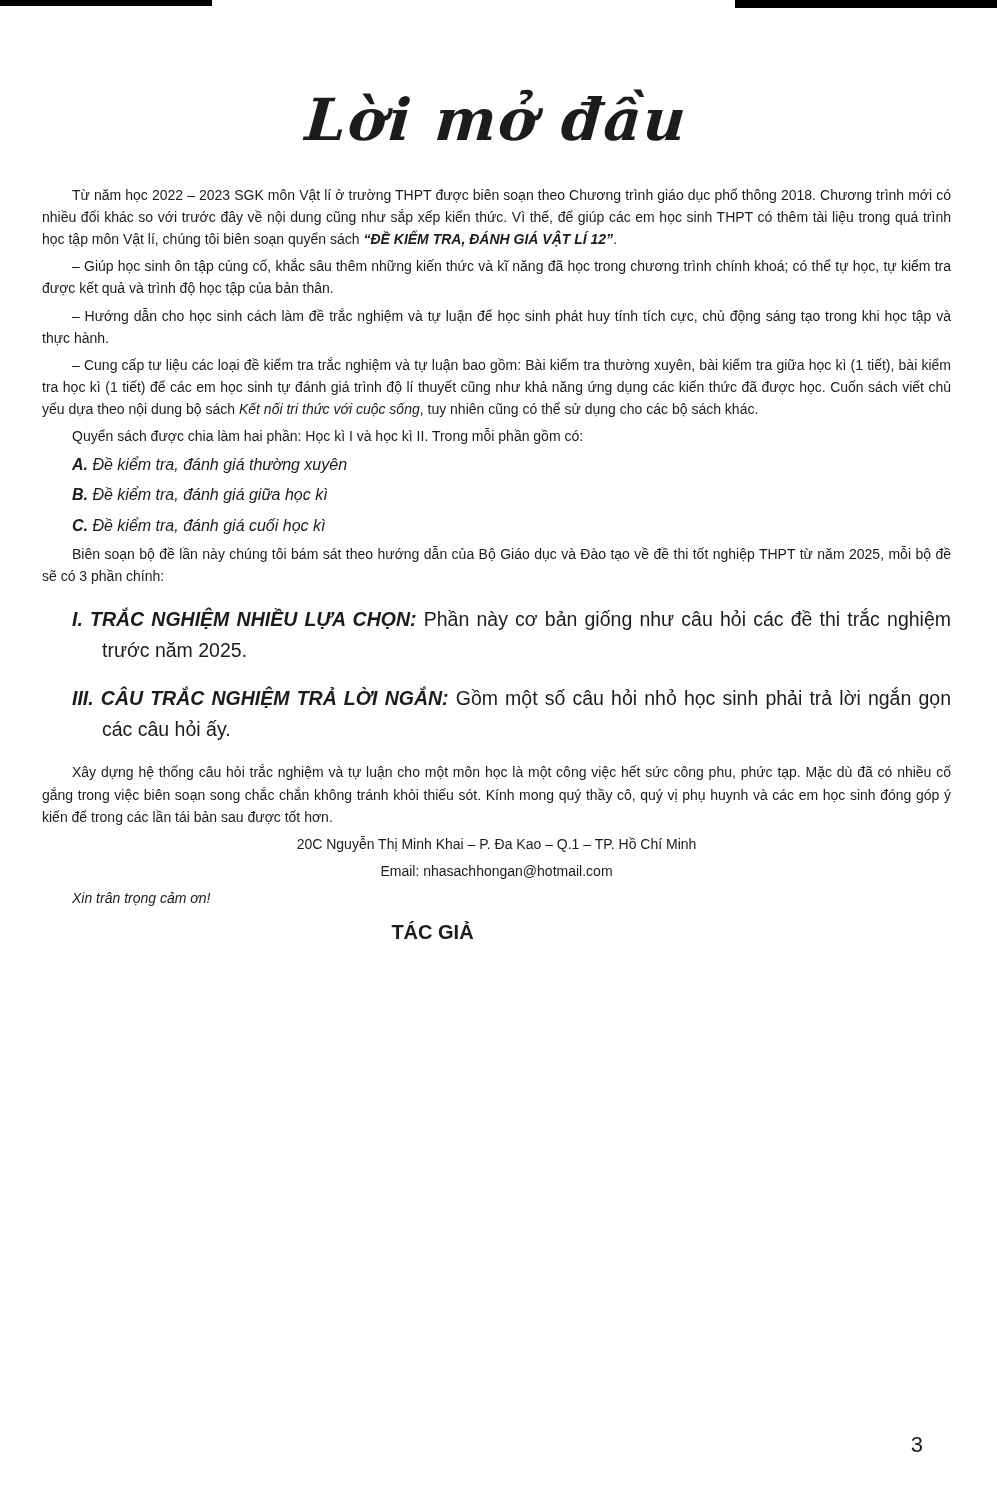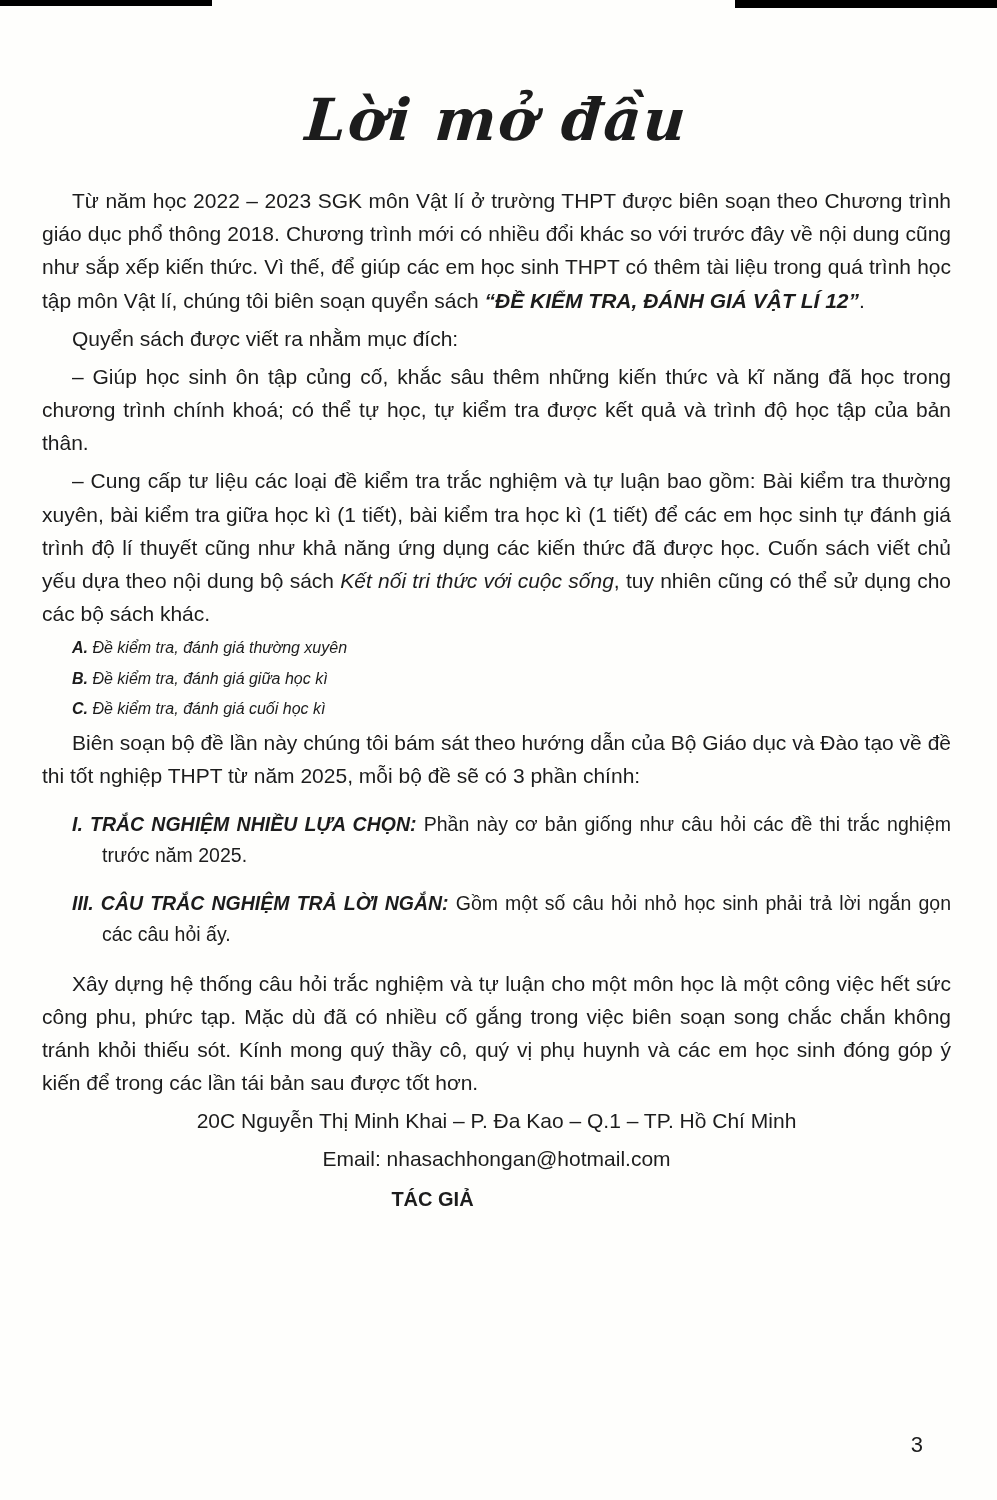--- a/index.html
+++ b/index.html
@@ -22,21 +22,21 @@
     font-family: "DejaVu Serif", serif;
     font-style: italic;
     font-weight: bold;
     font-size: 58px;
     text-align: center;
     margin: 28px 0 30px 0;
     letter-spacing: 2px;
     transform: skewX(-4deg);
   }
   .para {
-    font-size: 21px;
+    font-size: 14px;
     line-height: 1.58;
     text-align: justify;
     margin: 5px 0;
   }
   .indent { text-indent: 30px; }
   .bi { font-weight: bold; font-style: italic; }
   .it { font-style: italic; }
   .abc-item {
     font-size: 16px;
     line-height: 1.58;
@@ -74,43 +74,45 @@
 <div class="page">
   <div class="artifact tl"></div>
   <div class="artifact tr"></div>
 
   <div class="content">
 
     <h1 class="title">Lời mở đầu</h1>
 
     <p class="para indent"><span>Từ năm học 2022 – 2023 SGK môn Vật lí ở trường THPT được biên soạn theo Chương trình giáo dục phổ thông 2018. Chương trình mới có nhiều đổi khác so với trước đây về nội dung cũng như sắp xếp kiến thức. Vì thế, để giúp các em học sinh THPT có thêm tài liệu trong quá trình học tập môn Vật lí, chúng tôi biên soạn quyển sách </span><span class="bi">“ĐỀ KIỂM TRA, ĐÁNH GIÁ VẬT LÍ 12”</span><span>.</span></p>
 
-    <p class="para indent">Quyển sách được viết ra nhằm mục đích:</p>
 
     <p class="para indent">– Giúp học sinh ôn tập củng cố, khắc sâu thêm những kiến thức và kĩ năng đã học trong chương trình chính khoá; có thể tự học, tự kiểm tra được kết quả và trình độ học tập của bản thân.</p>
 
+    <p class="para indent">– Hướng dẫn cho học sinh cách làm đề trắc nghiệm và tự luận để học sinh phát huy tính tích cực, chủ động sáng tạo trong khi học tập và thực hành.</p>
 
     <p class="para indent"><span>– Cung cấp tư liệu các loại đề kiểm tra trắc nghiệm và tự luận bao gồm: Bài kiểm tra thường xuyên, bài kiểm tra giữa học kì (1 tiết), bài kiểm tra học kì (1 tiết) để các em học sinh tự đánh giá trình độ lí thuyết cũng như khả năng ứng dụng các kiến thức đã được học. Cuốn sách viết chủ yếu dựa theo nội dung bộ sách </span><span class="it">Kết nối tri thức với cuộc sống</span><span>, tuy nhiên cũng có thể sử dụng cho các bộ sách khác.</span></p>
 
+    <p class="para indent">Quyển sách được chia làm hai phần: Học kì I và học kì II. Trong mỗi phần gồm có:</p>
 
     <p class="abc-item"><span class="label">A.</span><span> Đề kiểm tra, đánh giá thường xuyên</span></p>
     <p class="abc-item"><span class="label">B.</span><span> Đề kiểm tra, đánh giá giữa học kì</span></p>
     <p class="abc-item"><span class="label">C.</span><span> Đề kiểm tra, đánh giá cuối học kì</span></p>
 
     <p class="para indent">Biên soạn bộ đề lần này chúng tôi bám sát theo hướng dẫn của Bộ Giáo dục và Đào tạo về đề thi tốt nghiệp THPT từ năm 2025, mỗi bộ đề sẽ có 3 phần chính:</p>
 
     <p class="roman-item"><span class="bi">I. TRẮC NGHIỆM NHIỀU LỰA CHỌN:</span><span> Phần này cơ bản giống như câu hỏi các đề thi trắc nghiệm trước năm 2025.</span></p>
     <p class="roman-item"><span class="bi">III. CÂU TRẮC NGHIỆM TRẢ LỜI NGẮN:</span><span> Gồm một số câu hỏi nhỏ học sinh phải trả lời ngắn gọn các câu hỏi ấy.</span></p>
 
     <p class="para indent">Xây dựng hệ thống câu hỏi trắc nghiệm và tự luận cho một môn học là một công việc hết sức công phu, phức tạp. Mặc dù đã có nhiều cố gắng trong việc biên soạn song chắc chắn không tránh khỏi thiếu sót. Kính mong quý thầy cô, quý vị phụ huynh và các em học sinh đóng góp ý kiến để trong các lần tái bản sau được tốt hơn.</p>
 
 
     <p class="para centered">20C Nguyễn Thị Minh Khai – P. Đa Kao – Q.1 – TP. Hồ Chí Minh</p>
 
     <p class="para centered">Email: nhasachhongan@hotmail.com</p>
 
+    <p class="para indent thanks">Xin trân trọng cảm ơn!</p>
 
     <p class="author">TÁC GIẢ</p>
 
   </div>
 
   <div class="page-number">3</div>
 </div>
 
 </body></html>

